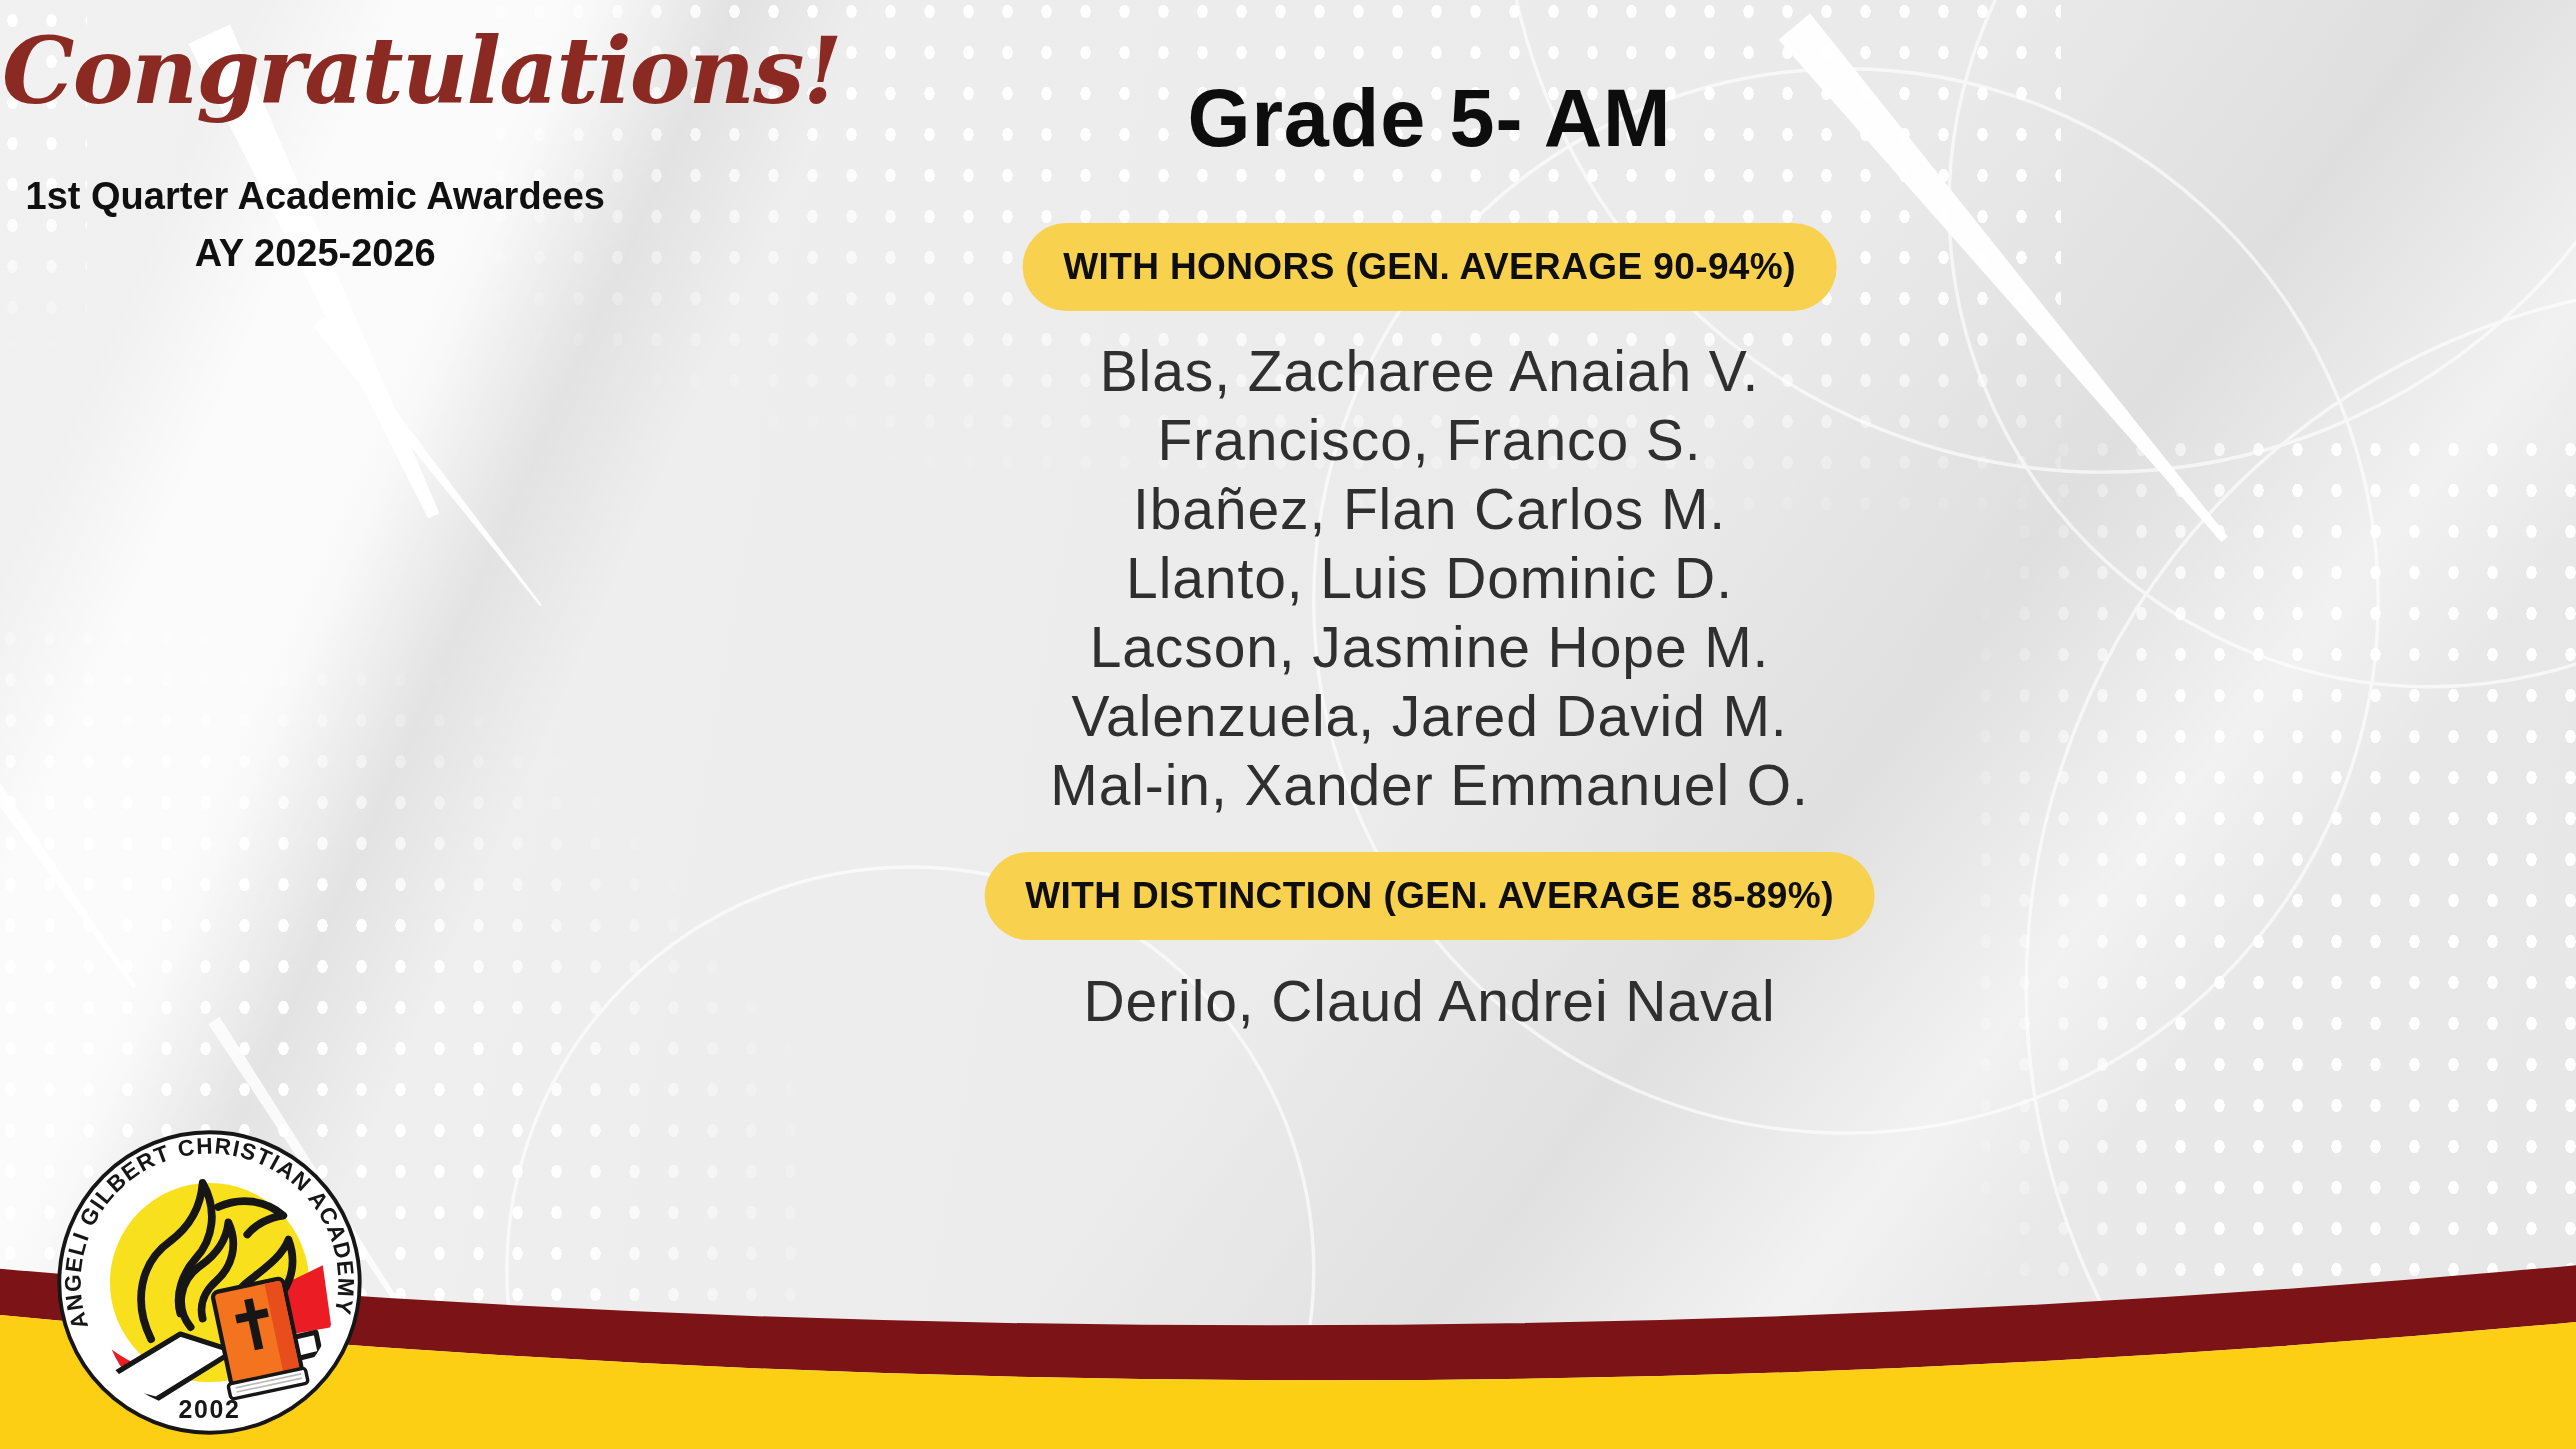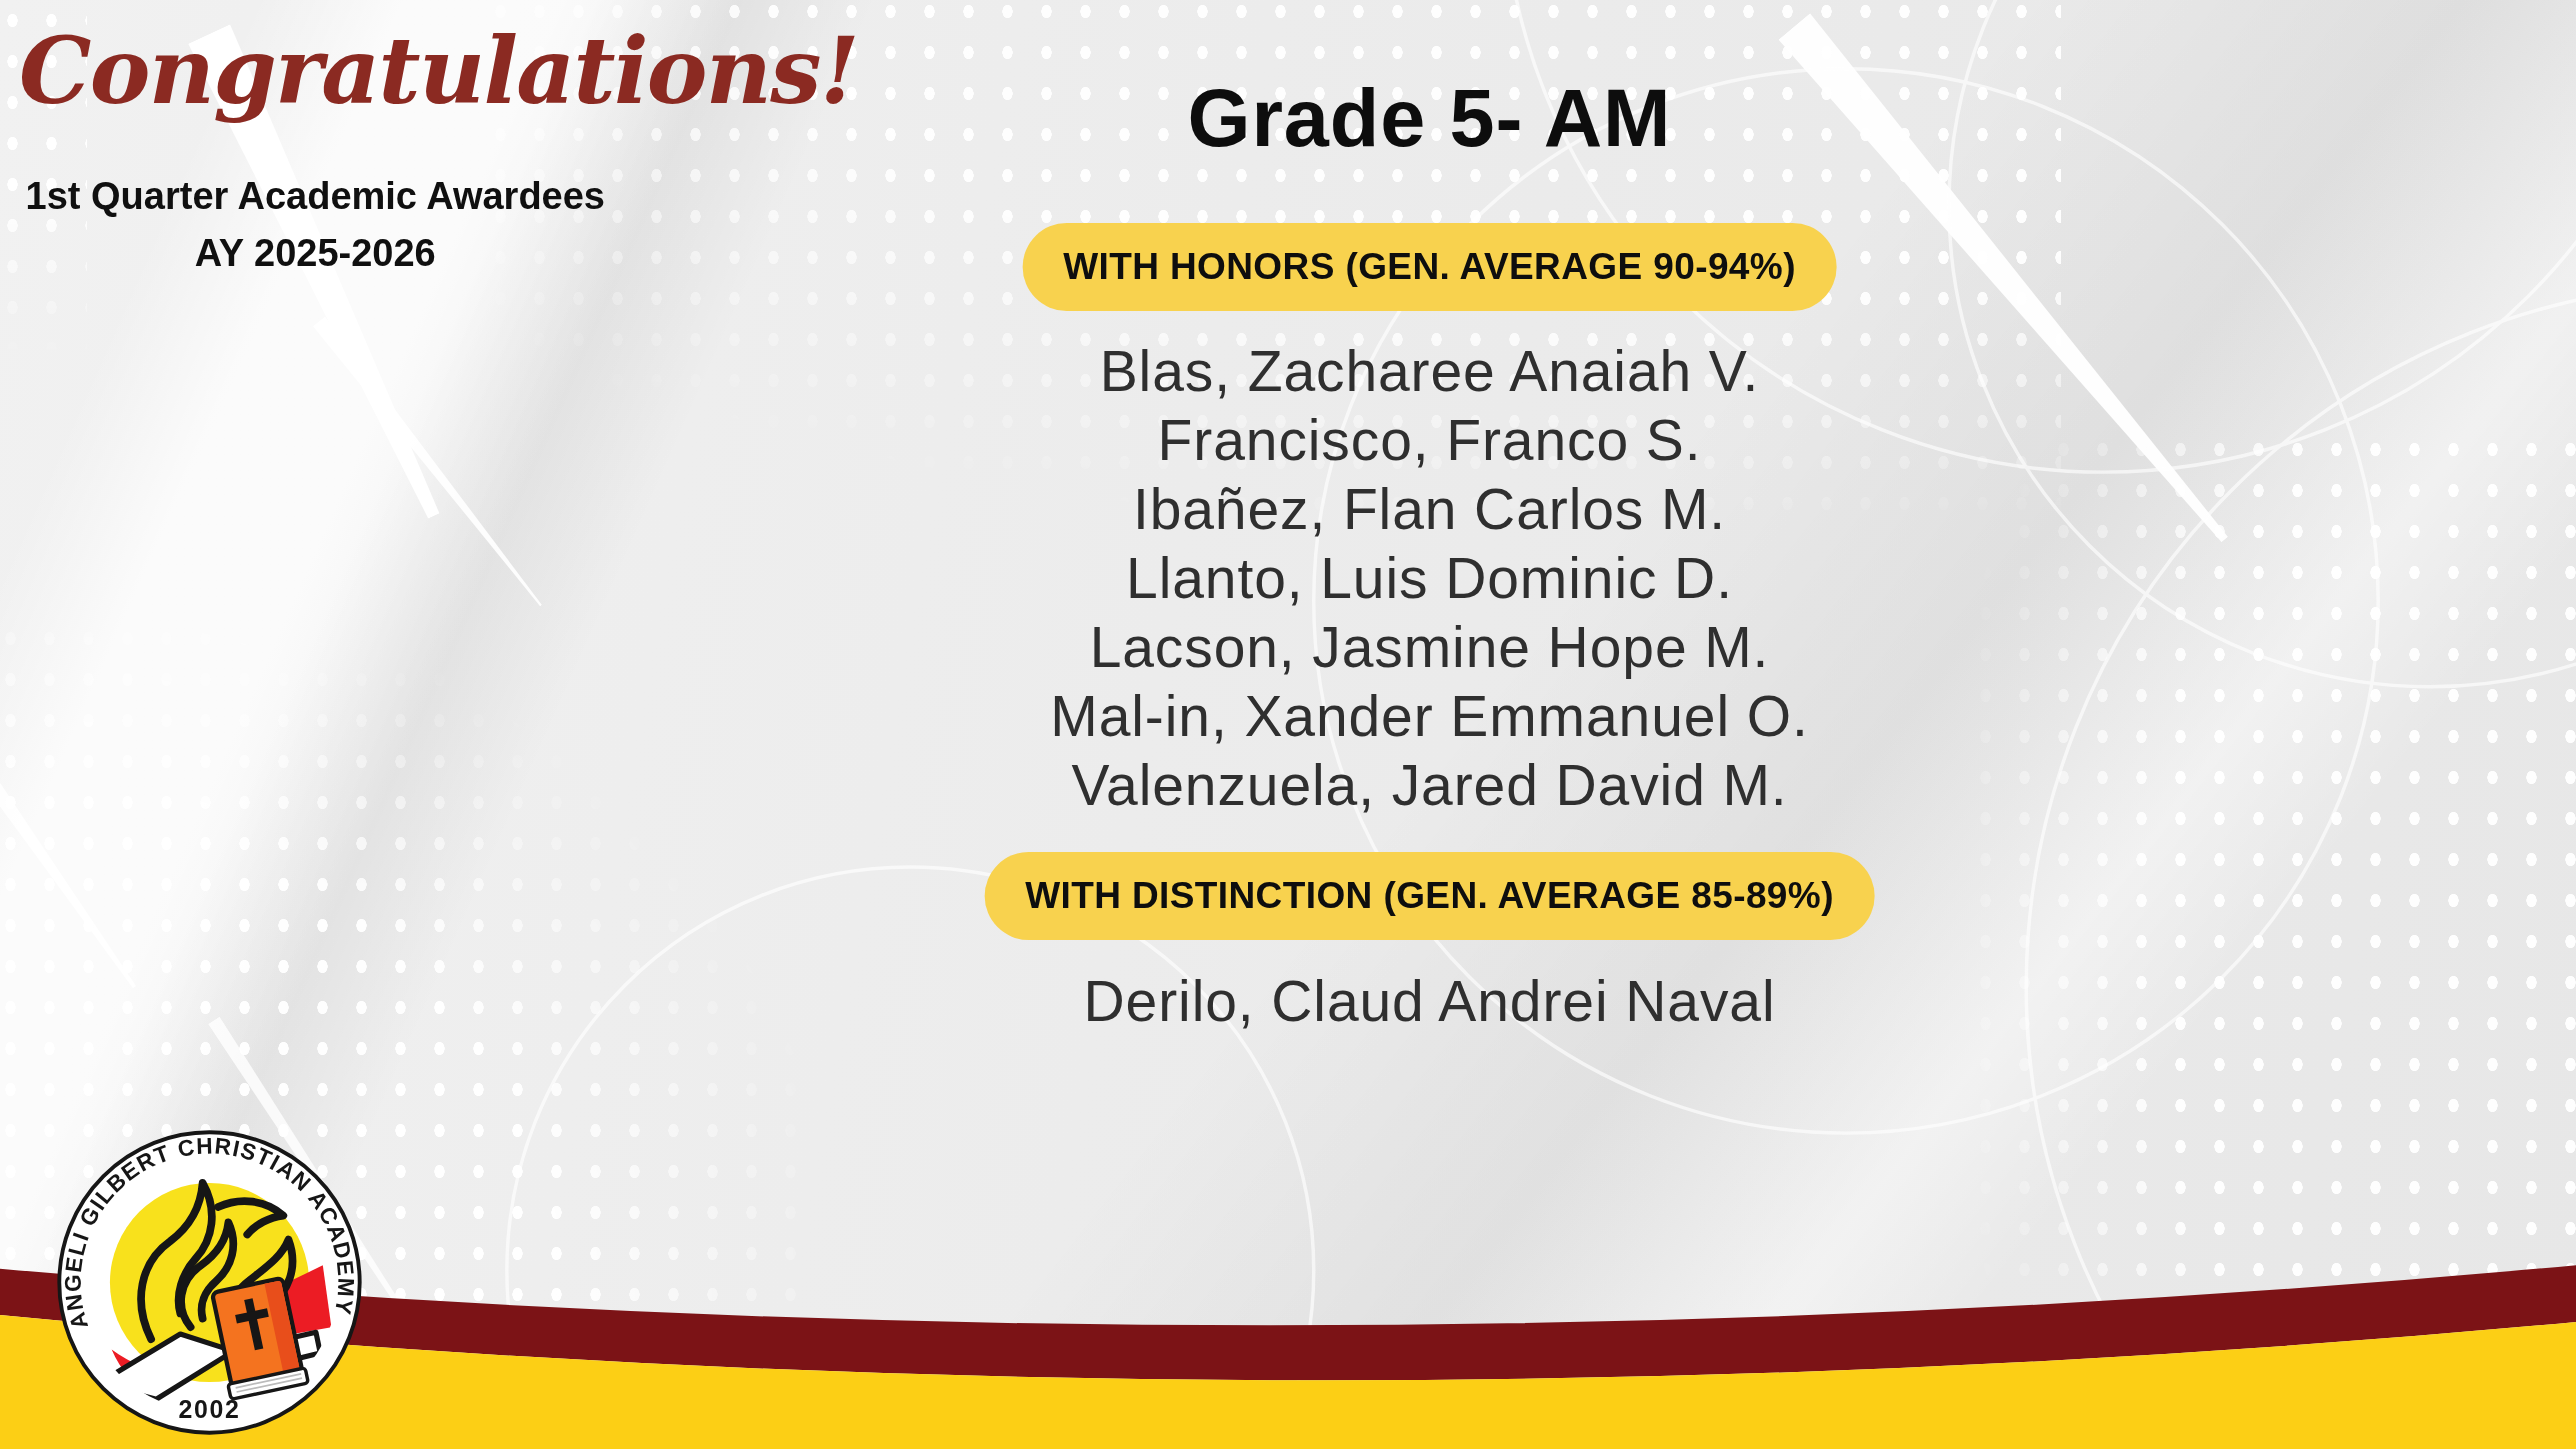--- a/index.html
+++ b/index.html
@@ -52,21 +52,21 @@
         mask-image:radial-gradient(125% 120% at 100% 55%,#000 55%,transparent 85%);}
   .dots-bottomleft{left:-8.6px;top:618px;width:824px;height:721px;
         -webkit-mask-image:radial-gradient(120% 118% at 0% 95%,#000 58%,transparent 88%);
         mask-image:radial-gradient(120% 118% at 0% 95%,#000 58%,transparent 88%);}
   .dots-topleft{left:-6.9px;top:0;width:94px;height:361px;
         -webkit-mask-image:linear-gradient(#000 55%,transparent);
         mask-image:linear-gradient(#000 55%,transparent);}
   .bg-circles{position:absolute;left:0;top:0;pointer-events:none;}
 
   
-  .header{position:absolute;left:19px;top:20.6px;width:738px;text-align:center;}
+  .header{position:absolute;left:2px;top:20.6px;width:738px;text-align:center;}
   .congrats{font-family:"DejaVu Serif","Liberation Serif",serif;
             font-style:italic;font-weight:700;font-size:91px;line-height:1.1;
             color:var(--congrats_red,#8B2A22);letter-spacing:-1.7px;}
   .subtitle{position:absolute;left:10.3px;top:168px;width:610px;text-align:center;
             font-weight:700;font-size:38px;line-height:1.5;color:var(--text_dark,#101010);}
 
   
   .main-col{position:absolute;left:824px;top:0;width:1211px;text-align:center;}
   .grade-title{position:absolute;left:0;top:72px;width:100%;
                font-weight:700;font-size:81px;letter-spacing:0.9px;color:#0d0d0d;}
@@ -128,22 +128,22 @@
     <div class="grade-title">Grade 5- AM</div>
 
     <div class="pill pill-honors">WITH HONORS (GEN. AVERAGE 90-94%)</div>
 
     <div class="name-list honors-list">
       <div class="name">Blas, Zacharee Anaiah V.</div>
       <div class="name">Francisco, Franco S.</div>
       <div class="name">Ibañez, Flan Carlos M.</div>
       <div class="name">Llanto, Luis Dominic D.</div>
       <div class="name">Lacson, Jasmine Hope M.</div>
+      <div class="name">Valenzuela, Jared David M.</div>
       <div class="name">Mal-in, Xander Emmanuel O.</div>
-      <div class="name">Valenzuela, Jared David M.</div>
     </div>
 
     <div class="pill pill-distinction">WITH DISTINCTION (GEN. AVERAGE 85-89%)</div>
 
     <div class="name-list distinction-list">
       <div class="name">Derilo, Claud Andrei Naval</div>
     </div>
   </div>
 
   <svg class="bottom-wave" viewBox="0 0 3000 290" preserveAspectRatio="none">

